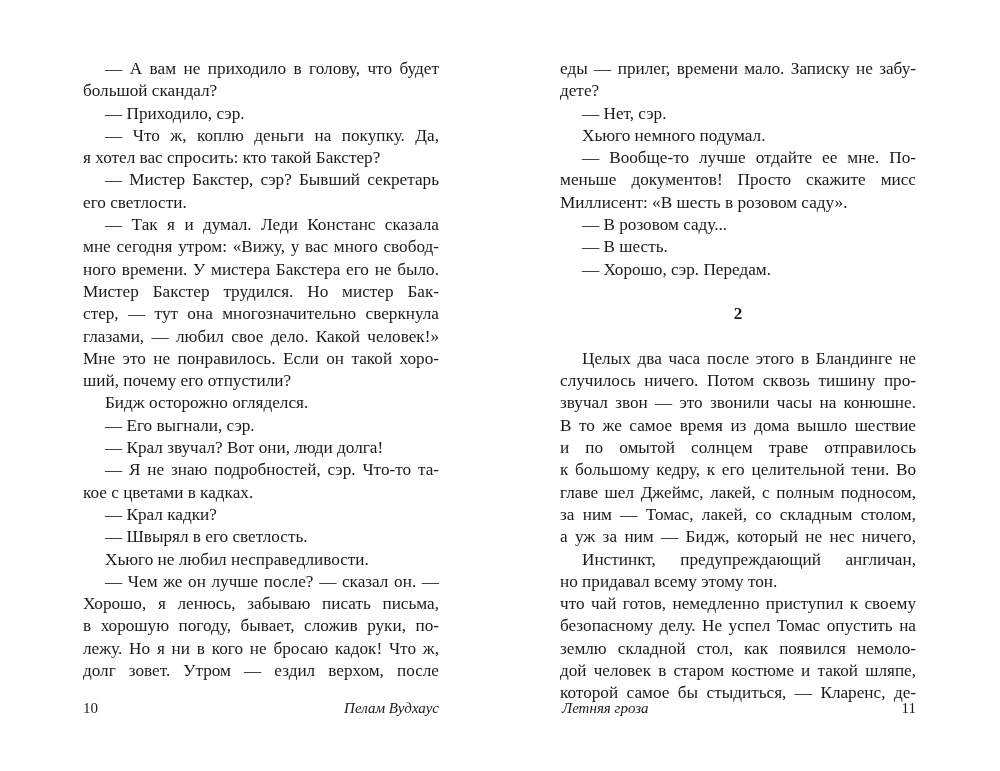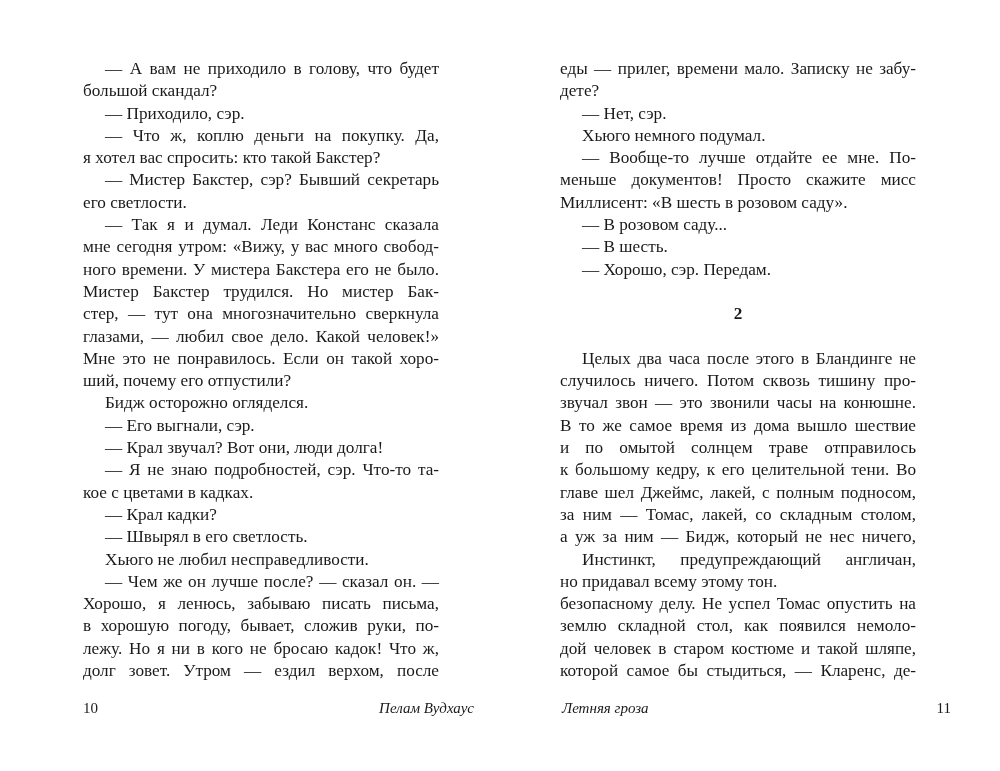--- a/index.html
+++ b/index.html
@@ -1,18 +1,18 @@
 <!DOCTYPE html>
 <html><head>
 <meta charset="utf-8">
 <style>
   html, body { margin: 0; padding: 0; background: #ffffff; }
   body { width: 1000px; height: 771px; position: relative; overflow: hidden;
          font-family: "Liberation Serif", "DejaVu Serif", serif; color: #1a1a1a; }
-  .page { position: absolute; top: 0; height: 771px; padding-left: 35px; }
+  .page { position: absolute; top: 0; height: 771px; }
   .page.left { left: 0; width: 500px; }
   .page.right { left: 500px; width: 500px; }
   .textblock { position: absolute; top: 58px; width: 356px; }
   .left .textblock { left: 83px; }
   .right .textblock { left: 60px; }
   .line { height: 22.3px; line-height: 22.3px; font-size: 17.2px; white-space: nowrap;
           text-align: justify; text-align-last: justify; }
   .line.last { text-align-last: left; }
   .line.indent { padding-left: 22px; }
   .line.heading { text-align: center; text-align-last: center; font-weight: bold; }
@@ -81,20 +81,21 @@
       <div class="line">случилось ничего. Потом сквозь тишину про-</div>
       <div class="line">звучал звон — это звонили часы на конюшне.</div>
       <div class="line">В то же самое время из дома вышло шествие</div>
       <div class="line">и по омытой солнцем траве отправилось</div>
       <div class="line">к большому кедру, к его целительной тени. Во</div>
       <div class="line">главе шел Джеймс, лакей, с полным подносом,</div>
       <div class="line">за ним — Томас, лакей, со складным столом,</div>
       <div class="line">а уж за ним — Бидж, который не нес ничего,</div>
       <div class="line indent">Инстинкт, предупреждающий англичан,</div>
       <div class="line last">но придавал всему этому тон.</div>
+      <div class="line">что чай готов, немедленно приступил к своему</div>
       <div class="line">безопасному делу. Не успел Томас опустить на</div>
       <div class="line">землю складной стол, как появился немоло-</div>
       <div class="line">дой человек в старом костюме и такой шляпе,</div>
       <div class="line">которой самое бы стыдиться, — Кларенс, де-</div>
     </div>
   <div class="footer title">Летняя гроза</div>
   <div class="footer pagenum">11</div>
 </div>
 
 </body></html>

